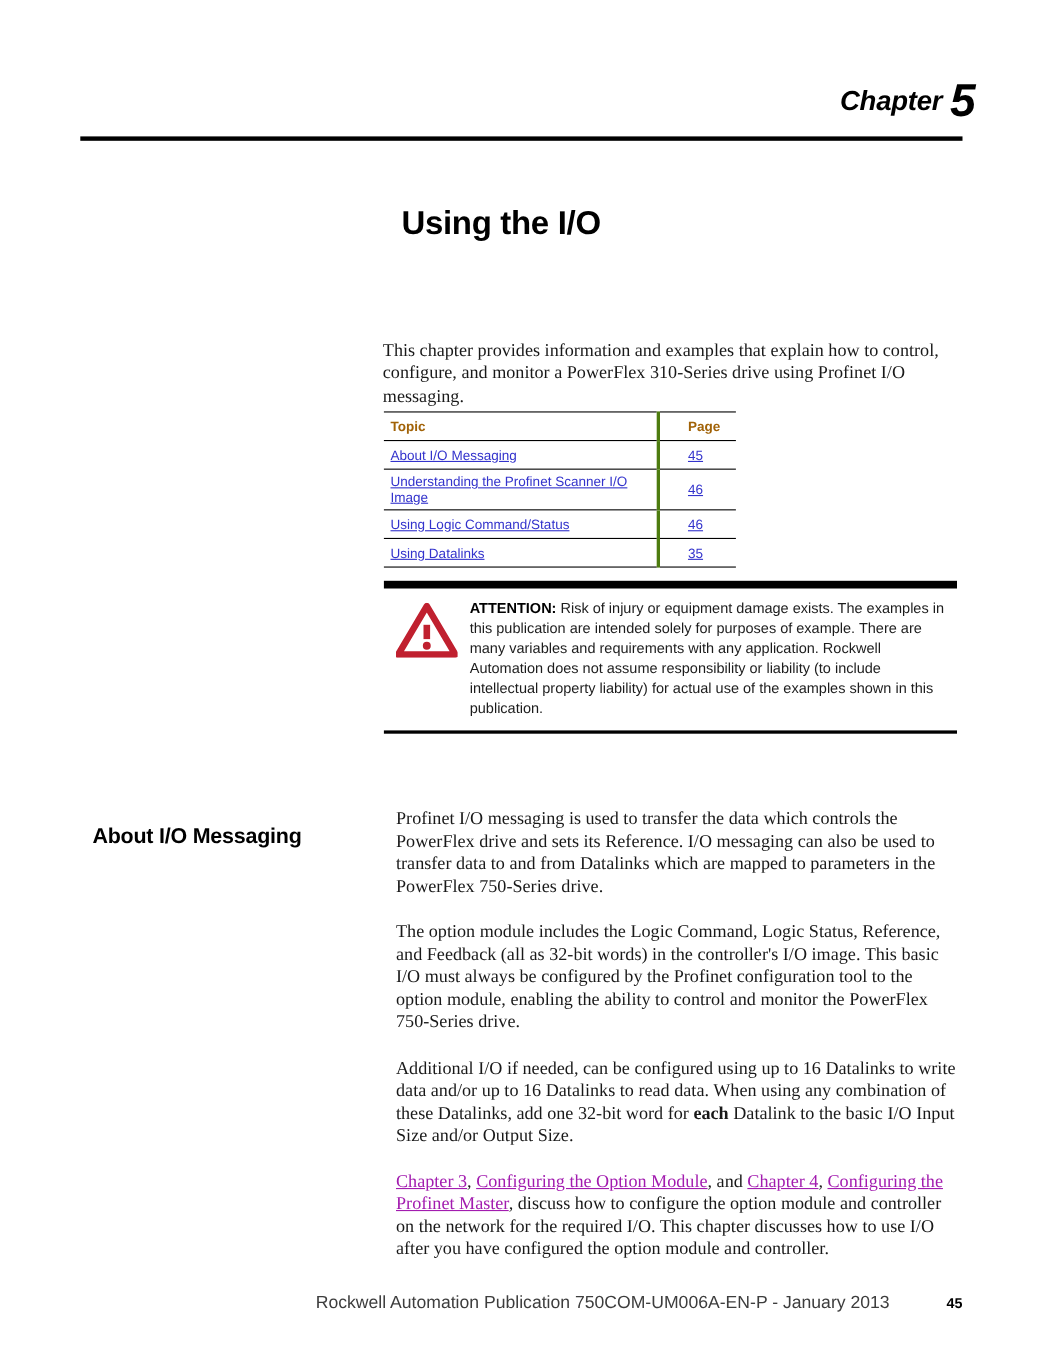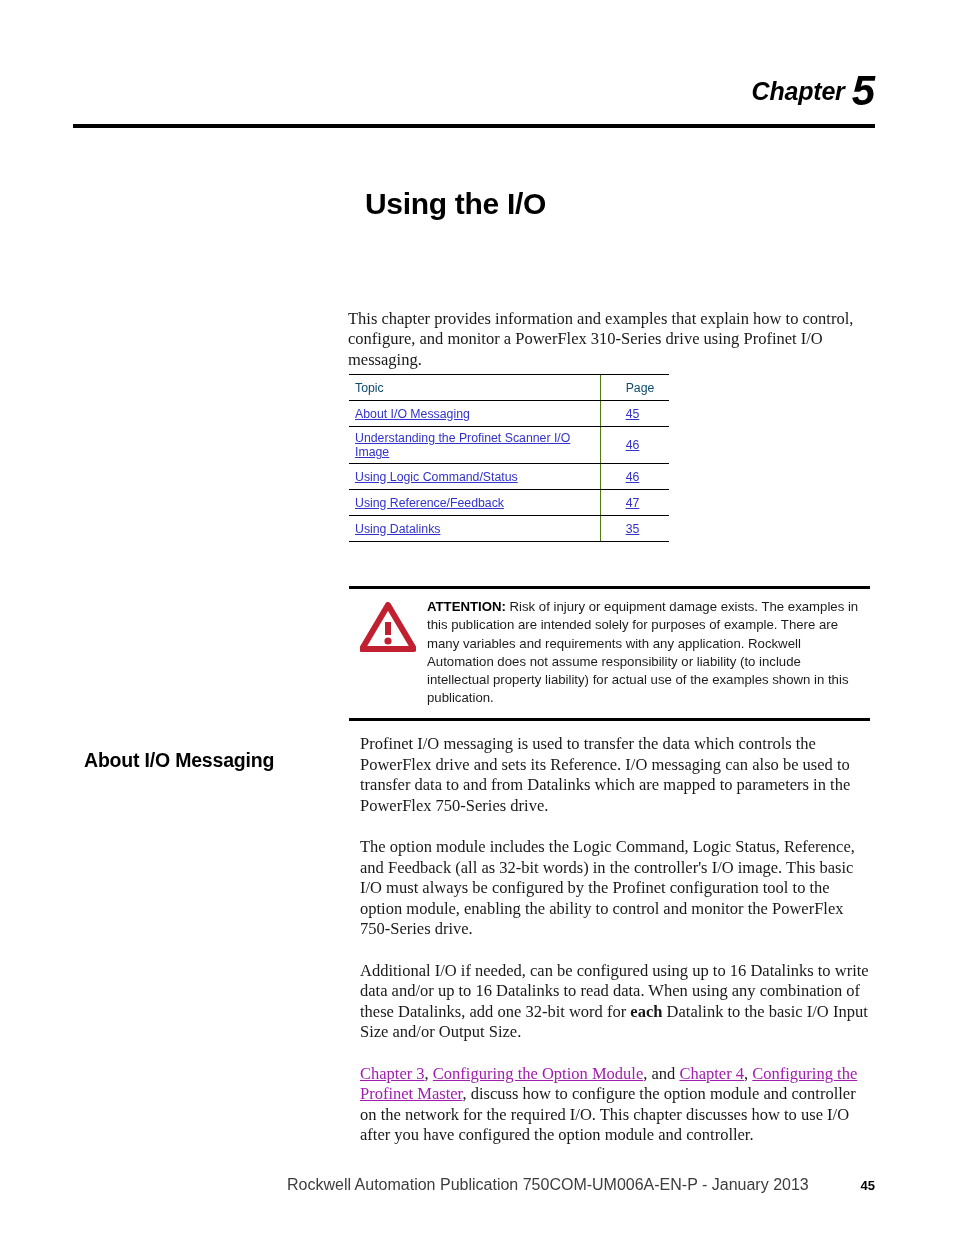--- a/index.html
+++ b/index.html
@@ -13,21 +13,21 @@
     height: 1235px;
     background: #ffffff;
     overflow: hidden;
     font-family: "Liberation Serif", serif;
     color: #1a1a1a;
   }
 
   
   .chapter-head {
     position: absolute;
-    left: 73px;
+    left: 85px;
     top: 62px;
     width: 802px;
     text-align: right;
   }
   .chapter-word {
     font-family: "Liberation Sans", sans-serif;
     font-style: italic;
     font-weight: bold;
     font-size: 25px;
     letter-spacing: -0.2px;
@@ -90,41 +90,41 @@
   .topic-table td {
     border-top: 1px solid #000;
     border-bottom: 1px solid #000;
     padding: 4px 0 4px 6px;
     font-size: 12.3px;
     text-align: left;
     height: 17px;
     vertical-align: middle;
   }
   .topic-table th {
-    font-weight: normal;
-    color: #0c4a6e;
+    font-weight: bold;
+    color: #a16207;
   }
   .topic-table .col-topic { width: 268px; }
   .topic-table .col-page  {
     width: 46px;
-    border-left: 1px solid #4d7c0f;
+    border-left: 3px solid #4d7c0f;
     padding-left: 25px;
   }
   .topic-table a {
     color: #3333cc;
     text-decoration: underline;
   }
 
   
   .attention {
     position: absolute;
     left: 349px;
-    top: 586px;
+    top: 528px;
     width: 521px;
-    border-top: 3px solid #000000;
+    border-top: 7px solid #000000;
     border-bottom: 3px solid #000;
     padding: 9px 0 10px 0;
     display: flex;
     align-items: flex-start;
   }
   .attention-icon {
     width: 78px;
     flex: 0 0 78px;
     display: flex;
     justify-content: center;
@@ -220,24 +220,20 @@
         <td class="col-topic"><a href="#">About I/O Messaging</a></td>
         <td class="col-page"><a href="#">45</a></td>
       </tr>
       <tr>
         <td class="col-topic"><a href="#">Understanding the Profinet Scanner I/O Image</a></td>
         <td class="col-page"><a href="#">46</a></td>
       </tr>
       <tr>
         <td class="col-topic"><a href="#">Using Logic Command/Status</a></td>
         <td class="col-page"><a href="#">46</a></td>
-      </tr>
-      <tr>
-        <td class="col-topic"><a href="#">Using Reference/Feedback</a></td>
-        <td class="col-page"><a href="#">47</a></td>
       </tr>
       <tr>
         <td class="col-topic"><a href="#">Using Datalinks</a></td>
         <td class="col-page"><a href="#">35</a></td>
       </tr>
     </tbody>
   </table>
 
   <div class="attention">
     <div class="attention-icon">

